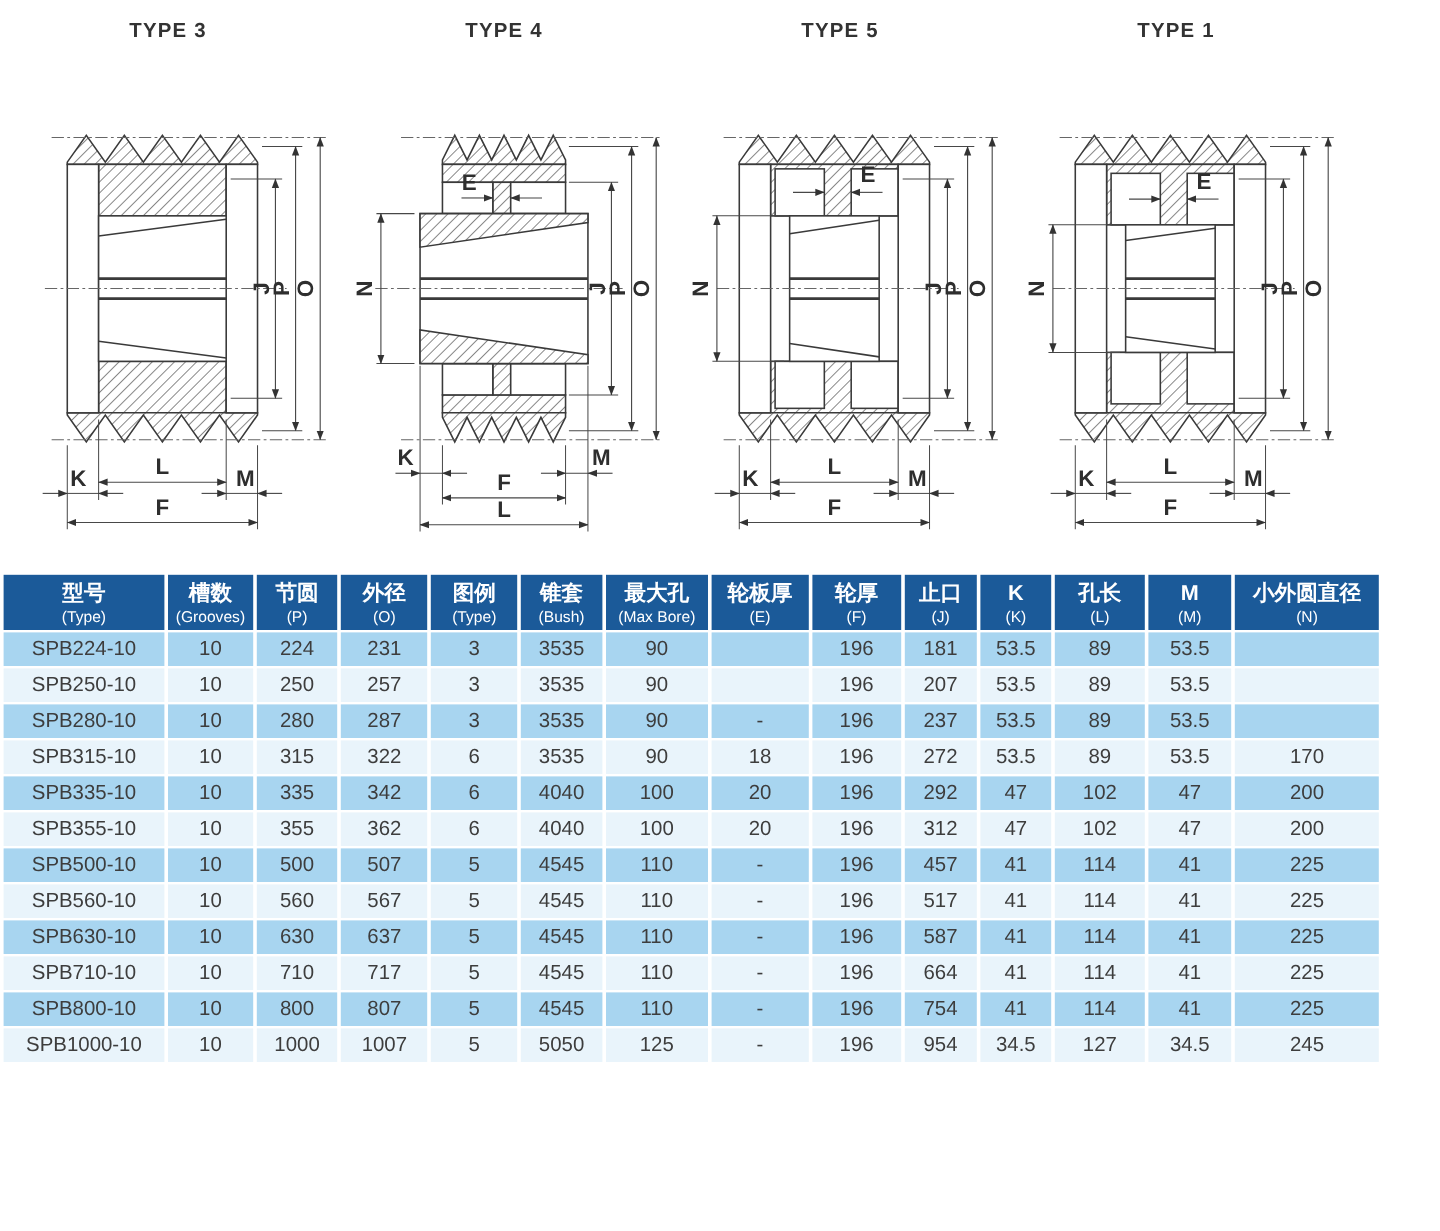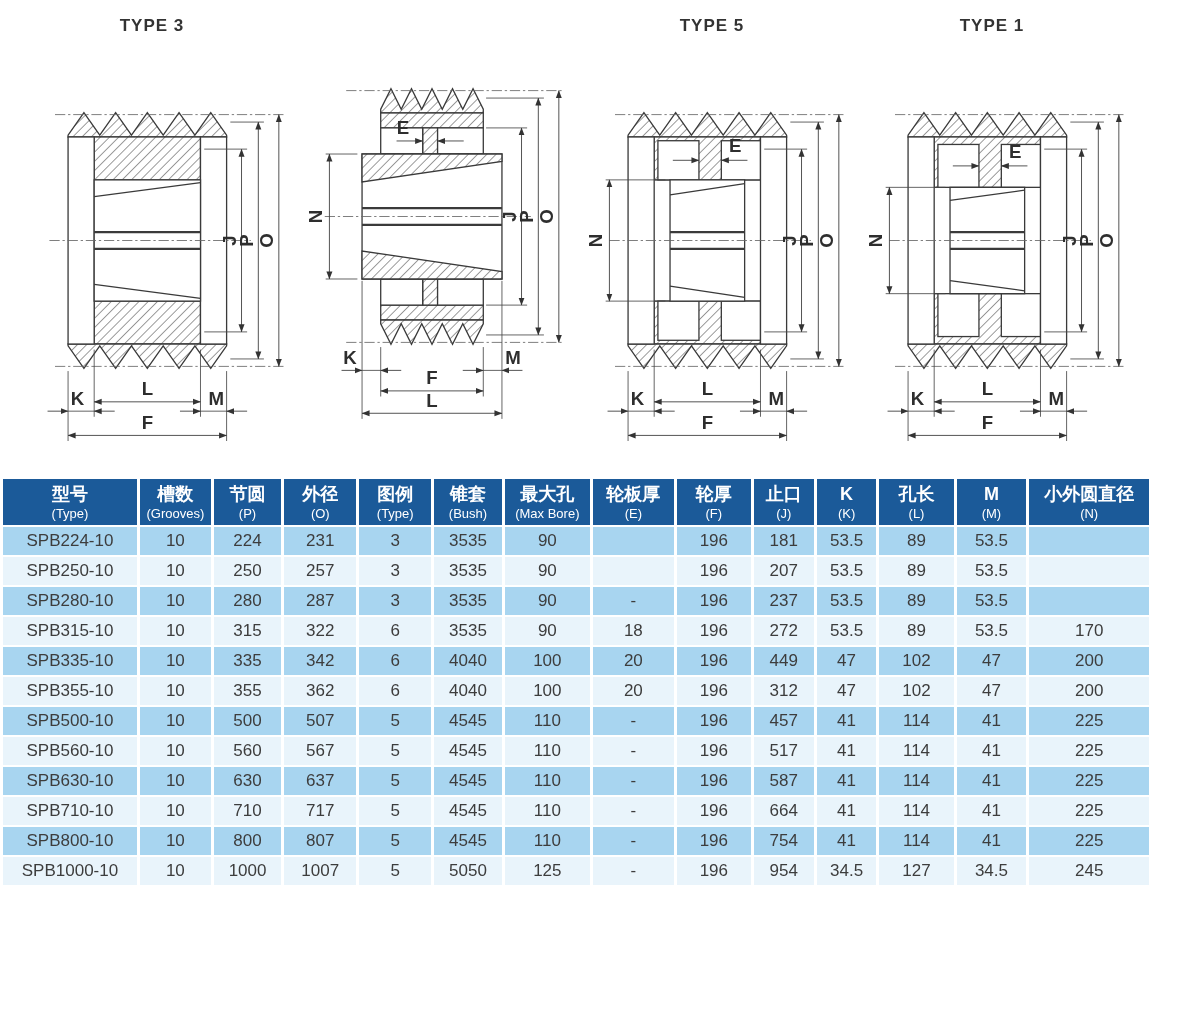--- a/index.html
+++ b/index.html
@@ -1,20 +1,20 @@
 <!DOCTYPE html>
 <html style="--header_bg: #1B5A99; --header_text: #FFFFFF; --row_odd: #A8D5F0; --row_even: #E9F4FB; --cell_text: #3D3D3D; --line_color: #3A3A3A;"><head>
 <meta charset="utf-8">
 <style>
   html,body{margin:0;padding:0;}
   body{
     width:1200px;height:1026px;background:#fff;
     font-family:"Liberation Sans",sans-serif;overflow:hidden;
   }
-  .drawings{display:flex;height:477px;width:1034px;padding-left:12px;}
+  .drawings{display:flex;height:477px;width:1034px;}
   .drawing{width:300px;text-align:center;padding-top:16px;box-sizing:border-box;}
   .drawing-title{font-size:17px;font-weight:bold;color:#333;letter-spacing:1px;margin-bottom:4px;}
   .drawing svg{display:block;margin:0 auto;}
 
   
   .part{fill:#fff;stroke:#3a3a3a;stroke-width:1.4;}
   .hatch{fill:url(#hatch);stroke:#3a3a3a;stroke-width:1.4;}
   .ol{stroke:#3a3a3a;stroke-width:1.4;fill:none;}
   .bore{stroke:#3a3a3a;stroke-width:2.4;}
   .cl{stroke:#666;stroke-width:0.9;stroke-dasharray:11 3 2.5 3;}
@@ -92,20 +92,21 @@
       <text class="dimtxt" transform="rotate(-90 258 215)" x="258" y="215">P</text>
       <text class="dimtxt" transform="rotate(-90 280 215)" x="280" y="215">O</text>
       <text class="dimtxt" x="145" y="381">L</text>
       <text class="dimtxt" x="70" y="391">K</text>
       <text class="dimtxt" x="219" y="391">M</text>
       <text class="dimtxt" x="145" y="417">F</text>
     </svg>
   </div>
 
   <div class="drawing">
+    <div class="drawing-title">TYPE 4</div>
     <svg viewBox="0 0 300 445" width="280" height="415">
       <path class="hatch" d="M95,104 L95,100 L106,78 L117,100 L128,78 L139,100 L150,78 L161,100 L172,78 L183,100 L194,78 L205,100 L205,104 Z"></path>
       <rect class="hatch" x="95" y="104" width="110" height="16"></rect>
       <rect class="hatch" x="140" y="120" width="16" height="28"></rect>
       <rect class="part" x="95" y="120" width="45" height="28"></rect>
       <rect class="part" x="156" y="120" width="49" height="28"></rect>
       <rect class="hatch" x="95" y="310" width="110" height="16"></rect>
       <rect class="hatch" x="140" y="282" width="16" height="28"></rect>
       <rect class="part" x="95" y="282" width="45" height="28"></rect>
       <rect class="part" x="156" y="282" width="49" height="28"></rect>
@@ -414,21 +415,21 @@
       <tr>
         <td>SPB335-10</td>
         <td>10</td>
         <td>335</td>
         <td>342</td>
         <td>6</td>
         <td>4040</td>
         <td>100</td>
         <td>20</td>
         <td>196</td>
-        <td>449</td>
+        <td>292</td>
         <td>47</td>
         <td>102</td>
         <td>47</td>
         <td>200</td>
       </tr>
       <tr>
         <td>SPB355-10</td>
         <td>10</td>
         <td>355</td>
         <td>362</td>

